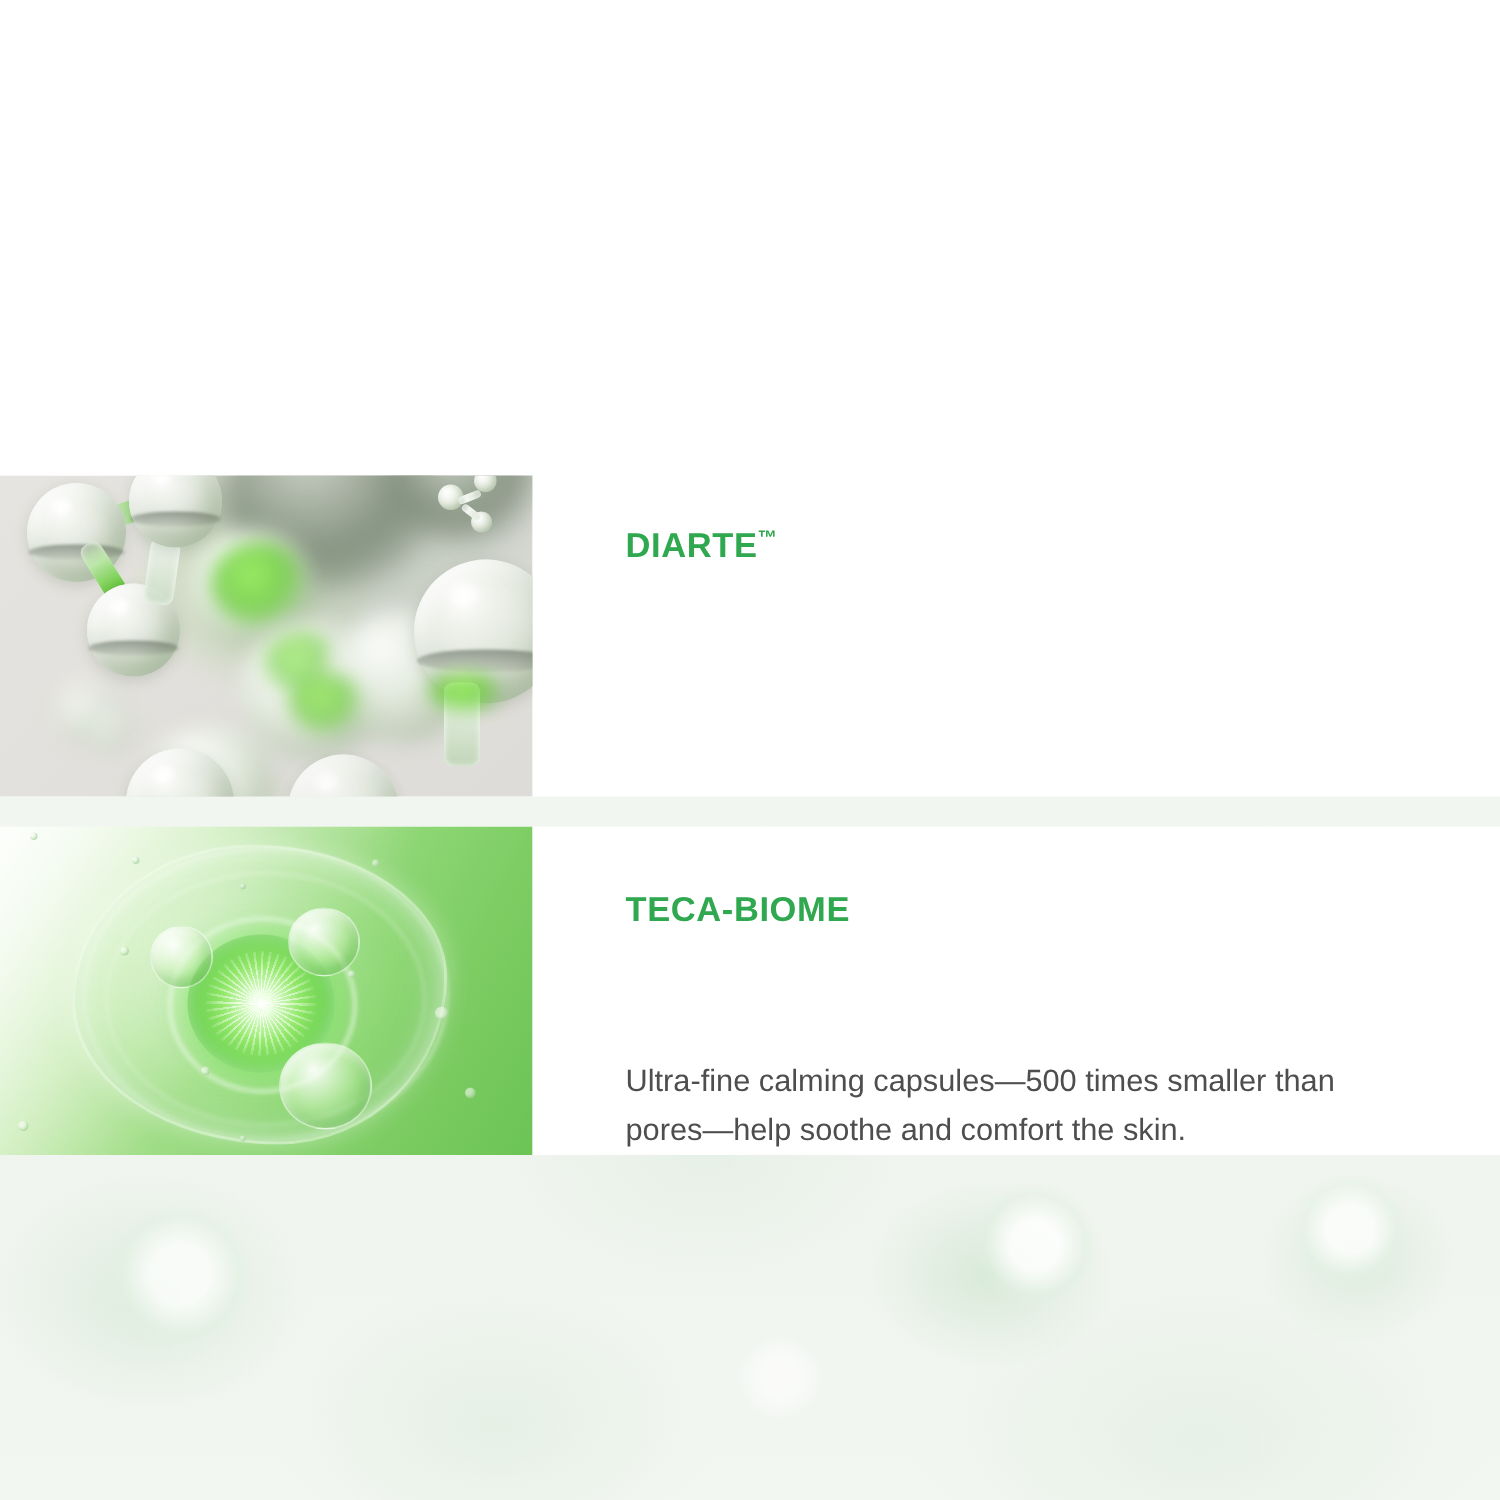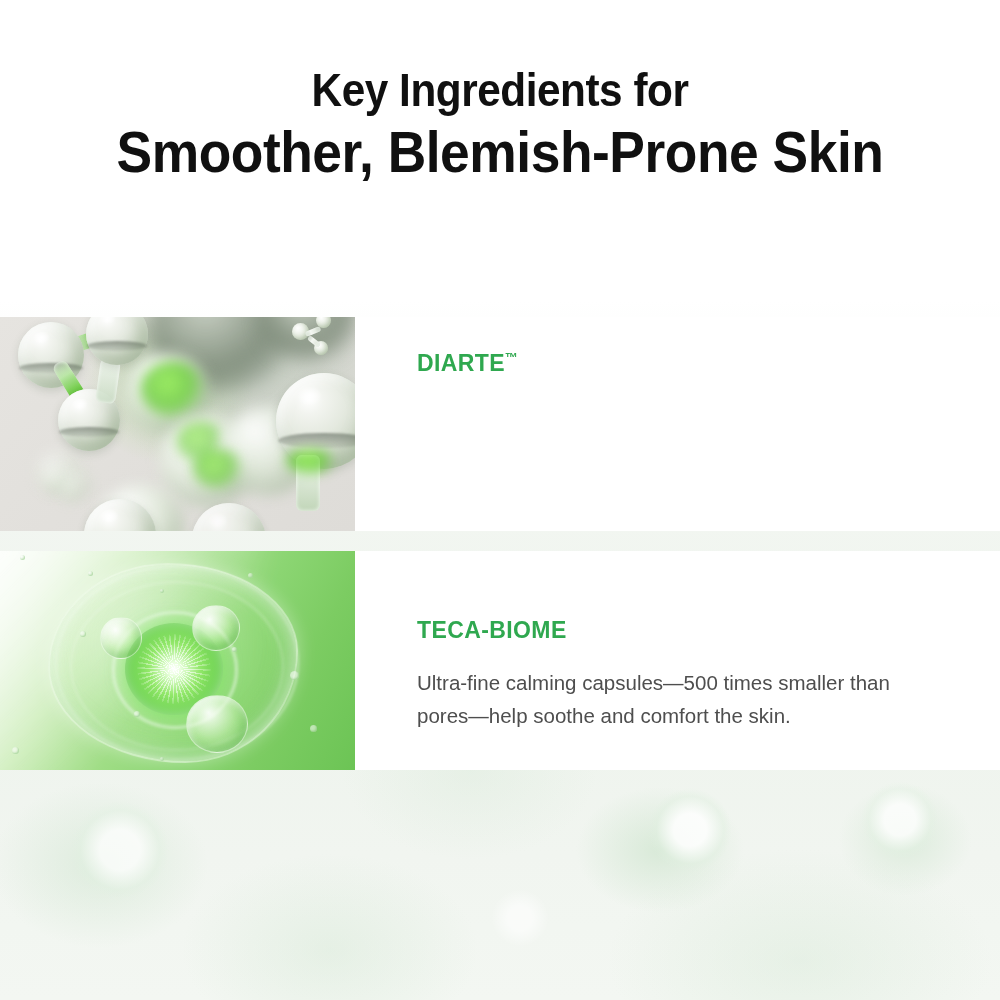--- a/index.html
+++ b/index.html
@@ -83,24 +83,24 @@
     width:355px;
     flex:0 0 355px;
     overflow:hidden;
   }
   .copy {
     flex:1 1 auto;
     background:#ffffff;
     padding-left:62px;
     display:flex;
     flex-direction:column;
-    justify-content:flex-start;
+    justify-content:space-between;
   }
   #row-diarte .copy { padding-top:33px; }
-  #row-teca   .copy { padding-top:66px; }
+  #row-teca   .copy { padding-top:42px; }
 
   .ing-name {
     font-size:23px;
     font-weight:bold;
     color:#2fa84f;
     letter-spacing:.4px;
     margin-bottom:22px;
   }
   .ing-name .tm { font-size:13px; vertical-align:super; letter-spacing:0; }
 
@@ -246,24 +246,20 @@
 <body>
 
 <div class="page">
 
   <div class="bg-wash-top"></div>
   <div class="bg-wash">
     
     
   </div>
 
-  <h1 class="headline">
-    <span class="l1">Key Ingredients for</span>
-    <span class="l2">Smoother, Blemish-Prone Skin</span>
-  </h1>
 
   <section class="row" id="row-diarte">
 
     <div class="thumb">
       <div class="art-molecule">
 
         <div class="blur-dark" style="left:148px; top:-52px; width:144px; height:128px;"></div>
         <div class="blur-dark" style="left:262px; top:-40px; width:96px; height:84px;"></div>
         <div class="blur-sph" style="left:126px; top:36px;  width:84px;  height:80px;"></div>
         <div class="glow-green" style="left:140px; top:44px; width:66px; height:58px;"></div>

